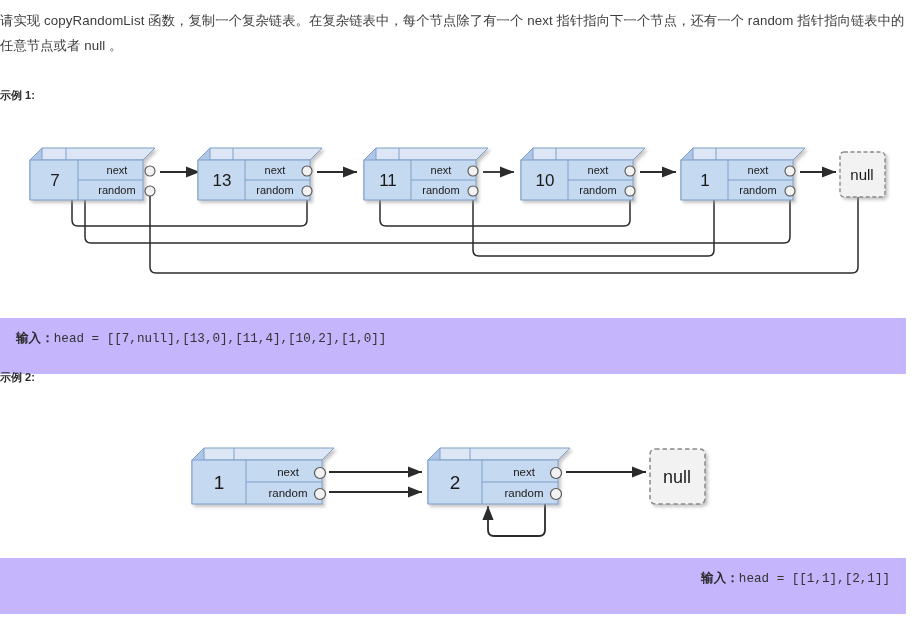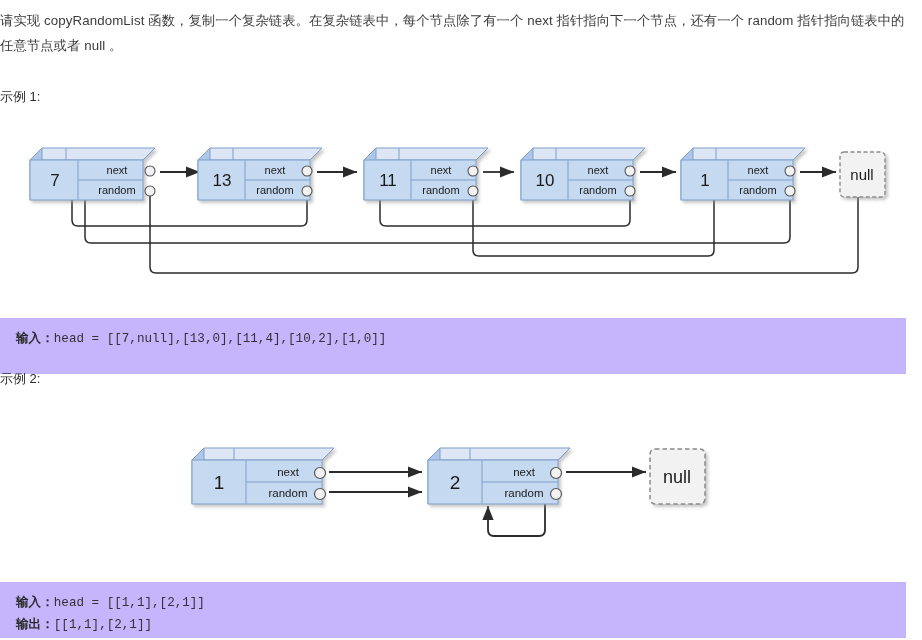--- a/index.html
+++ b/index.html
@@ -12,34 +12,34 @@
 
   
   .statement{
     position:absolute;left:0;top:8px;width:912px;
     font-size:13.3px;line-height:25px;color:#3c3c3c;
     letter-spacing:0.1px;
   }
 
   
   .ex-head{
-    position:absolute;left:0;font-weight:normal;font-size:13px;color:#2c2c2c;
+    position:absolute;left:0;font-weight:bold;font-size:11px;color:#2c2c2c;
   }
   #ex1-head{top:88px;}
   #ex2-head{top:370px;}
 
   
   .iobox{
     position:absolute;left:0;width:906px;background:#c4b5fd;
     padding:10px 16px;box-sizing:border-box;
     font-family:"Liberation Mono","DejaVu Sans Mono",monospace;
     font-size:12.6px;line-height:21px;color:#333;
   }
   #io1{top:318px;height:56px;}
-  #io2{top:582px;height:56px;}
+  #io2{top:558px;height:56px;text-align:right;}
   .iolabel{
     font-family:"Liberation Sans","DejaVu Sans",sans-serif;
     font-weight:bold;font-size:12.6px;color:#2c2c2c;
   }
 
   
   .diagram{position:absolute;left:0;}
   #diagram1{top:130px;}
   #diagram2{top:430px;}
 
@@ -219,18 +219,15 @@
     <g>
       <rect x="650" y="19" width="55" height="55" rx="5" fill="#f2f2f2" stroke="#8a8a8a" stroke-width="1.5" stroke-dasharray="4.5,3" filter="url(#sh)"></rect>
       <text x="677" y="53" font-size="18" fill="#1a1a1a" text-anchor="middle">null</text>
     </g>
   </svg>
 
   <div class="iobox" id="io2">
     <div>
       <span class="iolabel">输入：</span><span>head = [[1,1],[2,1]]</span>
     </div>
-    <div>
-      <span class="iolabel">输出：</span><span>[[1,1],[2,1]]</span>
-    </div>
   </div>
 
 </div>
 
 </body></html>

